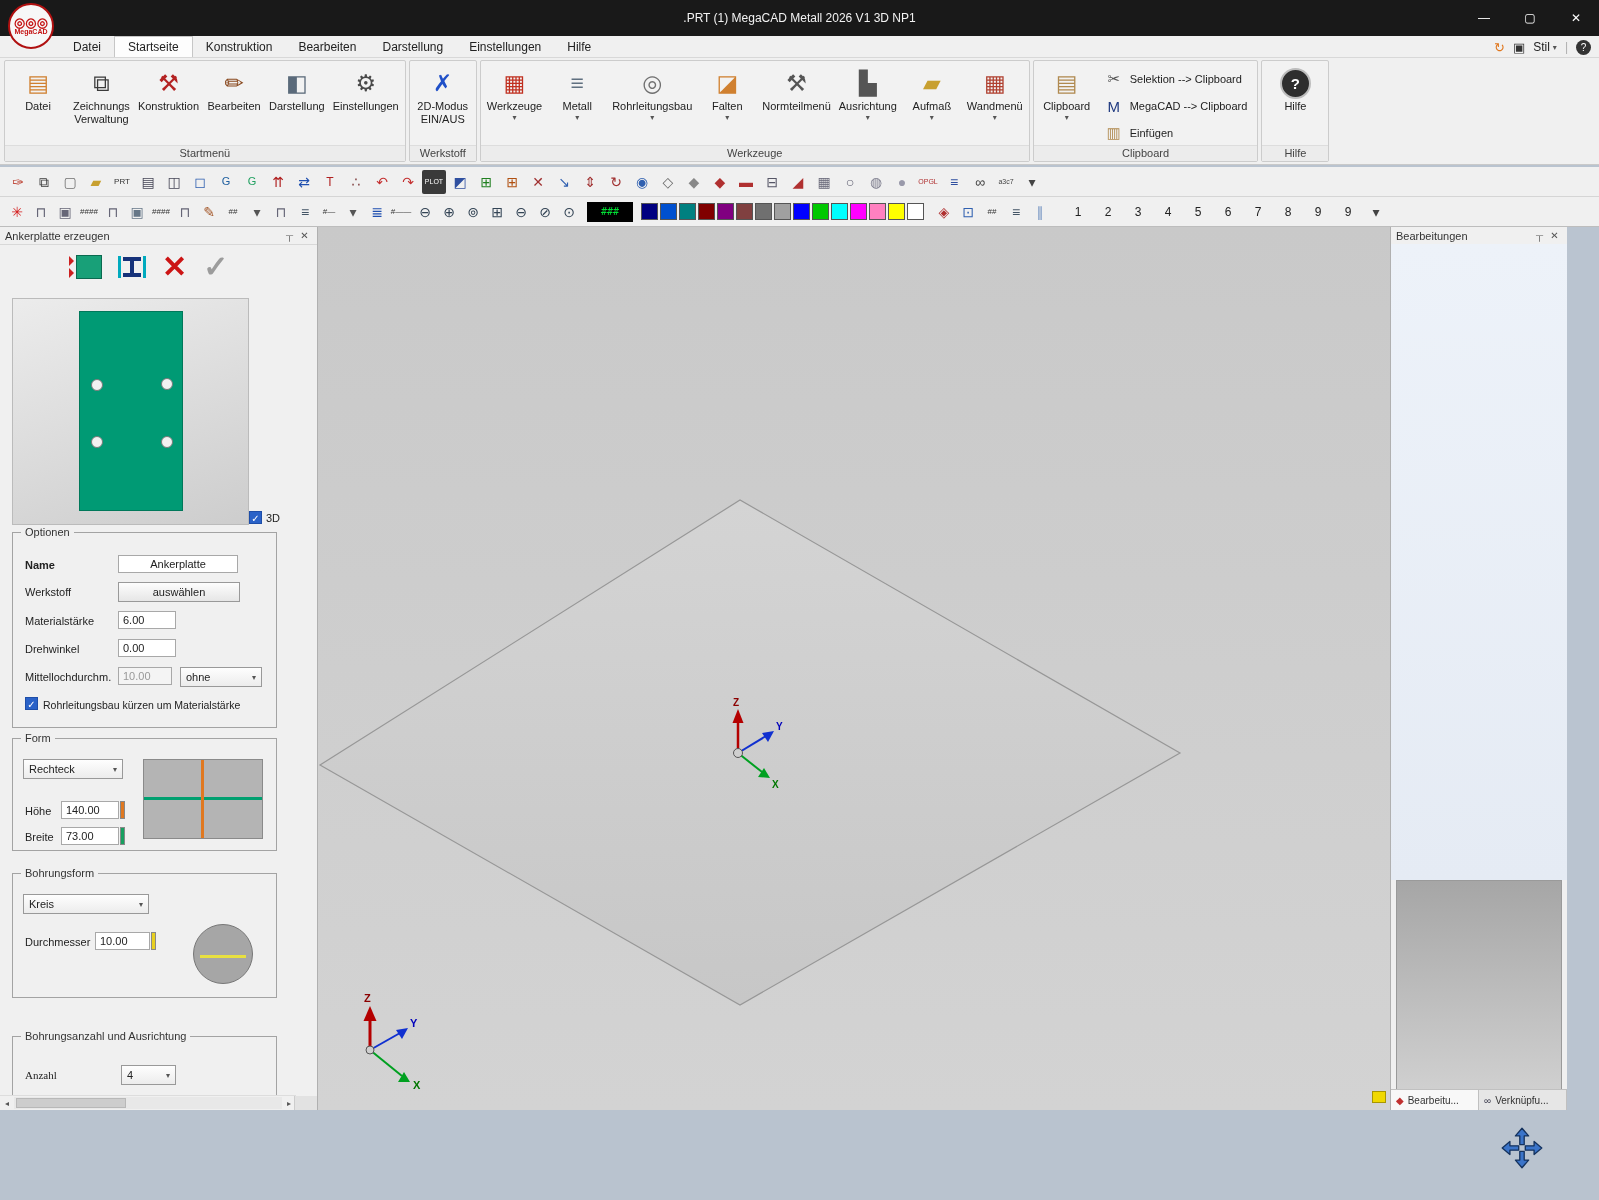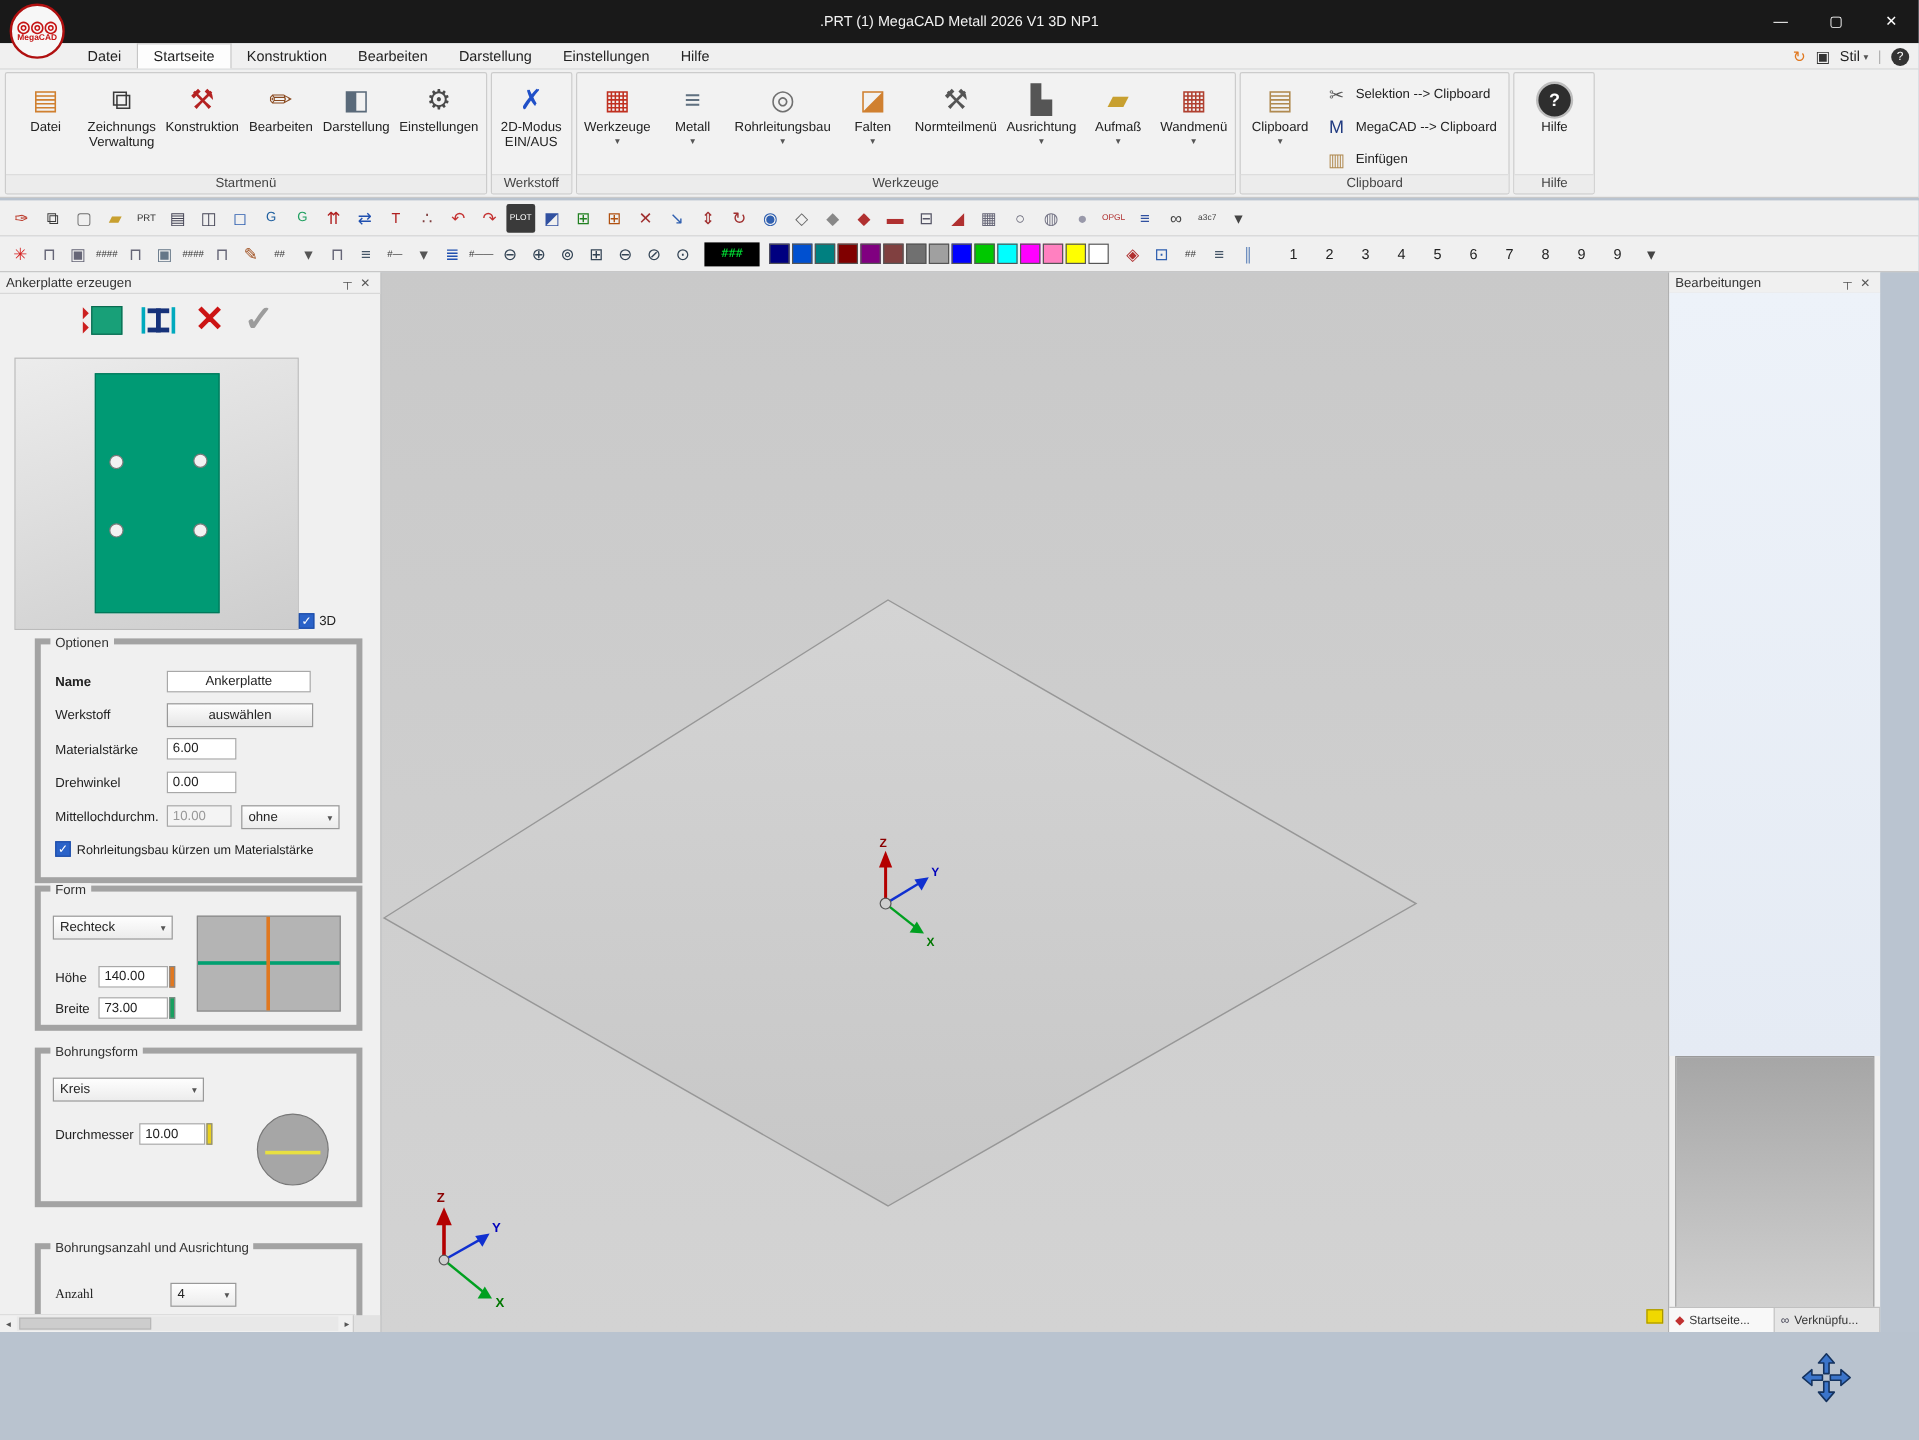--- a/index.html
+++ b/index.html
@@ -59,21 +59,21 @@
       background:linear-gradient(#16327a,#16327a) top/100% 4px no-repeat,
                  linear-gradient(#16327a,#16327a) bottom/100% 4px no-repeat,
                  linear-gradient(#16327a,#16327a) center/4px 100% no-repeat;}
   .big-x{color:#cc1414;font-size:30px;font-weight:bold;line-height:1;}
   .big-ok{color:#9c9c9c;font-size:30px;font-weight:bold;line-height:1;}
   .preview-box{position:absolute;top:71px;left:12px;width:235px;height:225px;background:linear-gradient(160deg,#ececec,#cdcdcd);border:1px solid #bbbbbb;}
   .plate-rect{position:absolute;left:66px;top:12px;width:104px;height:200px;background:#009a74;border:1px solid #00785a;box-sizing:border-box;}
   .hole{position:absolute;width:12px;height:12px;border-radius:50%;background:#f2f2f2;border:1px solid #7a7a7a;box-sizing:border-box;}
   .chk3d{position:absolute;top:284px;left:249px;display:flex;align-items:center;gap:4px;font-size:11px;}
   .cb{width:13px;height:13px;background:#2a62c8;border:1px solid #1e4ea8;color:#fff;font-size:10px;line-height:13px;text-align:center;display:inline-block;box-sizing:border-box;}
-  .gb{position:absolute;border:5px solid #a3a3a3;margin-left:17px;}
+  .gb{position:absolute;border:1px solid #a3a3a3;}
   .gb-t{position:absolute;top:-7px;left:8px;background:#f0f0f0;padding:0 4px;font-size:11px;color:#333;}
   .lbl{position:absolute;font-size:11px;color:#222;white-space:nowrap;}
   .inp{position:absolute;border:1px solid #a8a8a8;background:#fff;font-size:11px;font-family:inherit;height:18px;box-sizing:border-box;padding:0 4px;color:#222;}
   .inp.center{text-align:center;}
   .inp.dis{color:#999;background:#f4f4f4;}
   .btn{position:absolute;border:1px solid #999;background:linear-gradient(#fdfdfd,#e6e6e6);font-size:11px;display:flex;align-items:center;justify-content:center;box-sizing:border-box;}
   .sel{position:absolute;border:1px solid #999;background:linear-gradient(#fefefe,#ececec);display:flex;align-items:center;justify-content:space-between;padding:0 5px;font-size:11px;height:20px;box-sizing:border-box;}
   .bar{position:absolute;width:5px;height:18px;border:1px solid #888;box-sizing:border-box;}
   .form-preview{position:absolute;left:130px;top:20px;width:120px;height:80px;background:#b4b4b4;border:1px solid #8a8a8a;box-sizing:border-box;}
   .fp-h{position:absolute;left:0;right:0;top:37px;height:3px;background:#00a070;}
@@ -658,21 +658,21 @@
   <div class="panel-header">
     <span class="ph-title">Bearbeitungen</span>
     <span class="ph-btn">┬</span>
     <span class="ph-btn">✕</span>
   </div>
   <div class="rp-content"></div>
   <div class="rp-gray"></div>
   <div class="rp-tabs">
     <div class="rp-tab active">
       <span class="tic" style="color:#c03030">◆</span>
-      <span>Startseite...</span>
+      <span>Bearbeitu...</span>
     </div>
     <div class="rp-tab">
       <span class="tic" style="color:#444455">∞</span>
       <span>Verknüpfu...</span>
     </div>
   </div>
 </div>
 <div class="right-strip"></div>
 
 <div class="bottombar">

